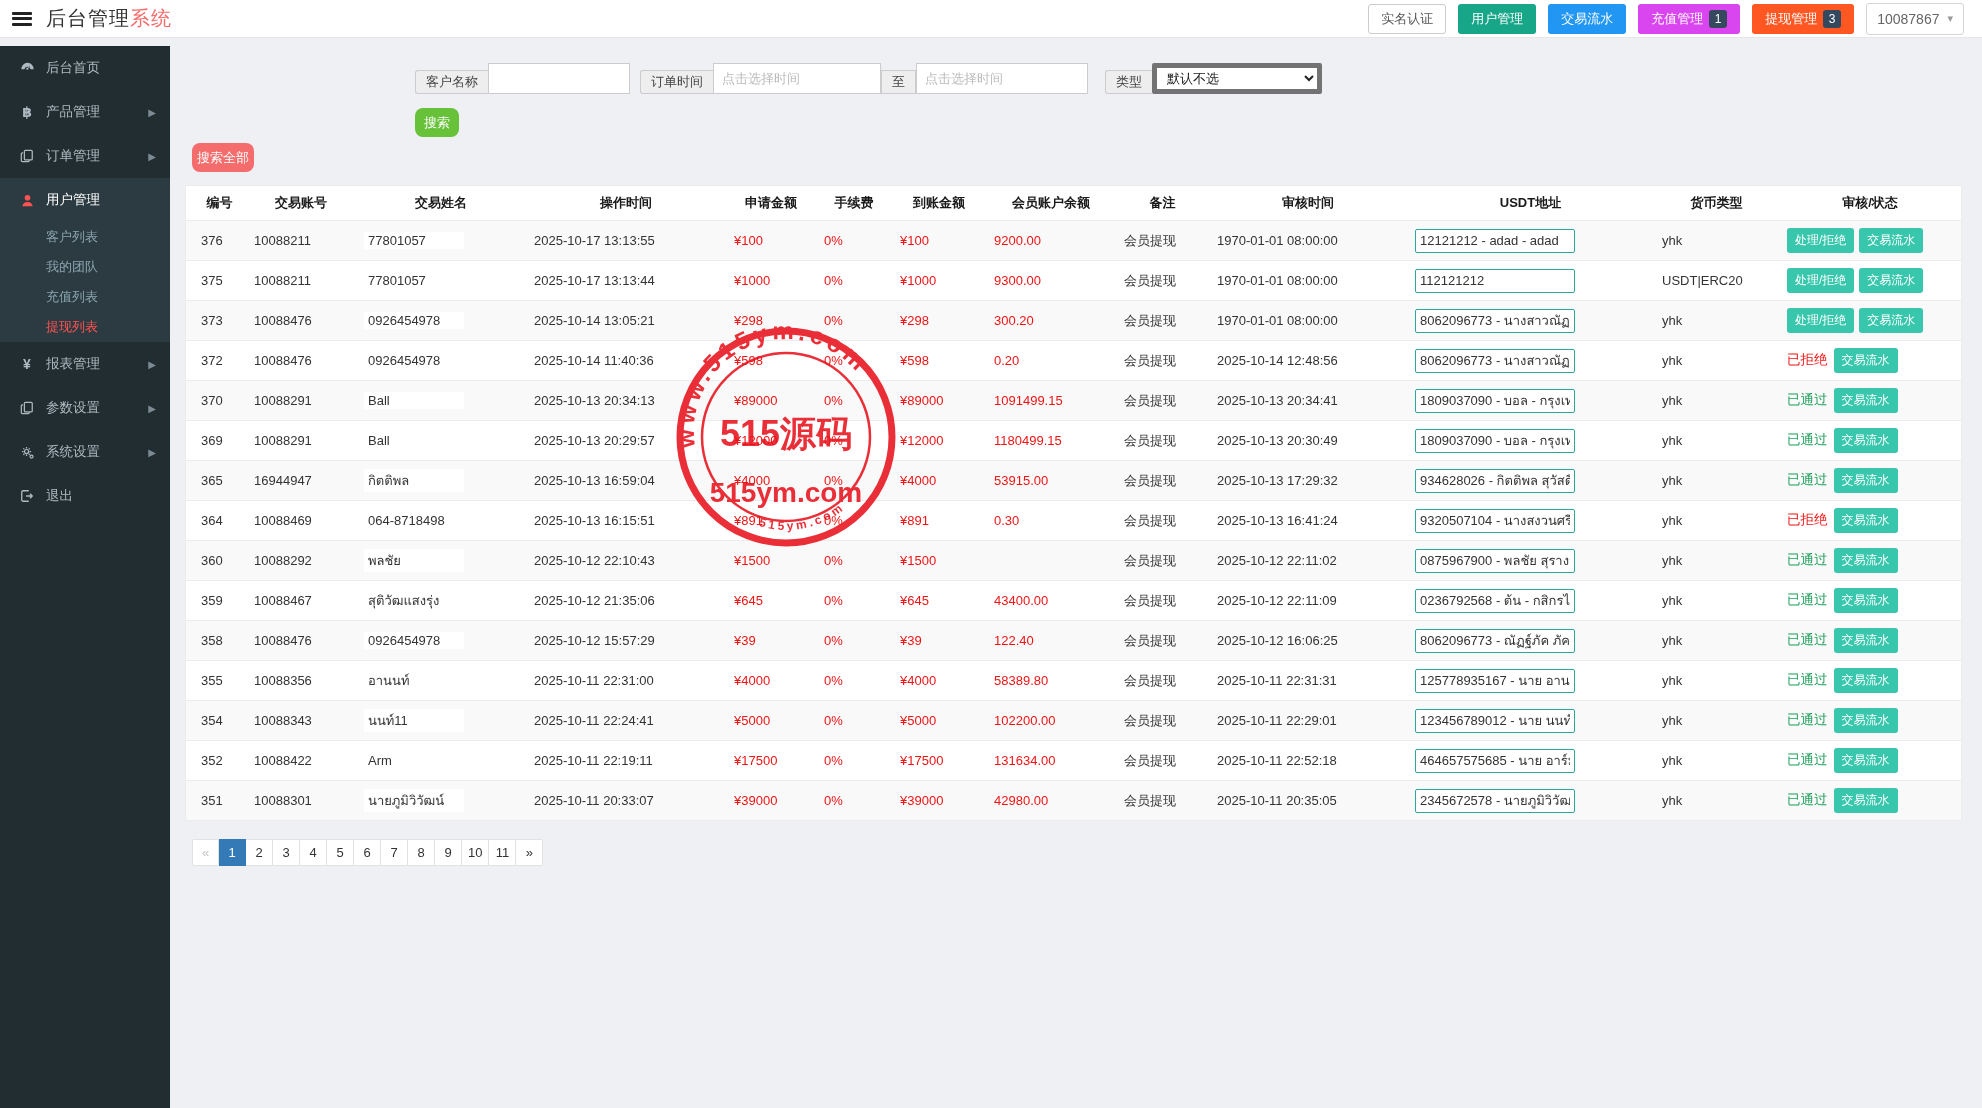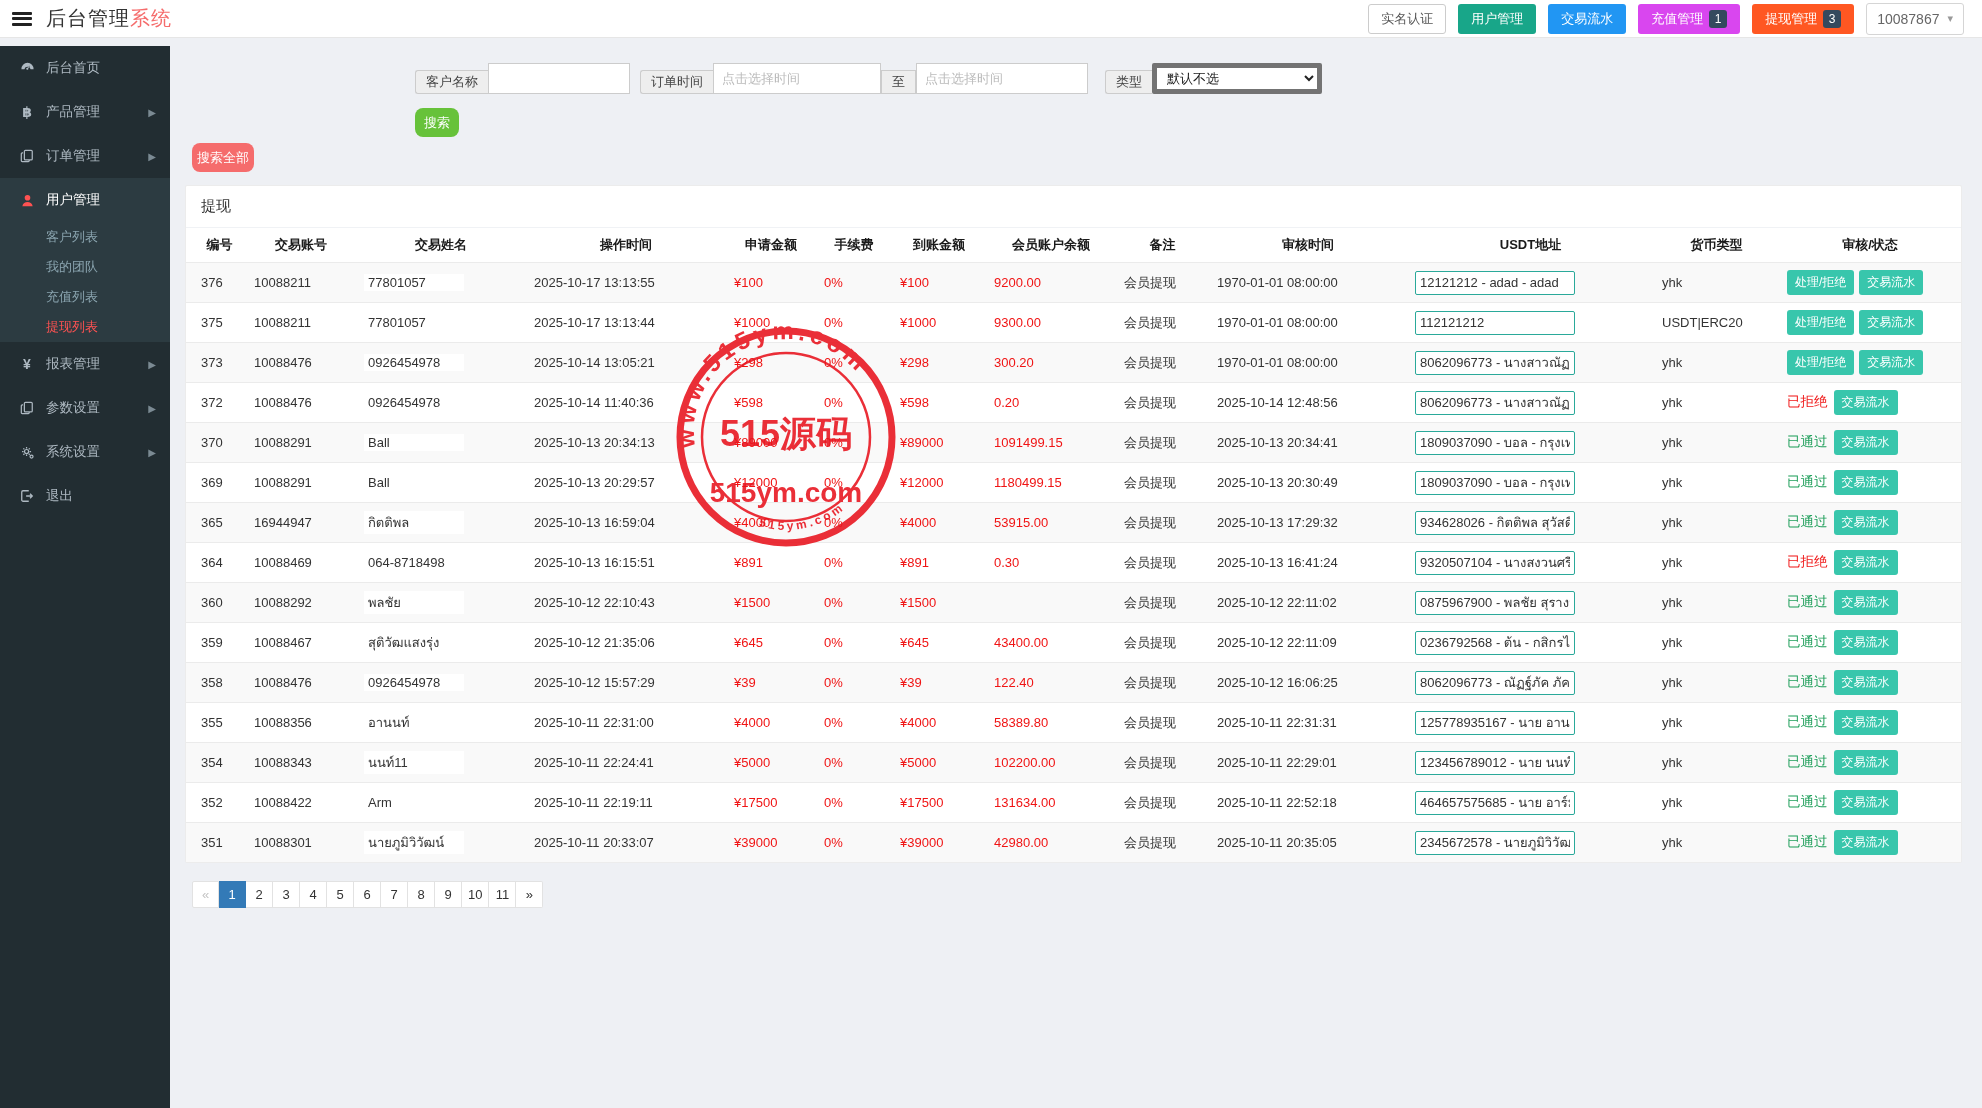--- a/index.html
+++ b/index.html
@@ -231,21 +231,20 @@
     </div>
     <div class="fgroup" style="left:935px; top:17px;">
       <span class="addon">类型</span>
       <select id="type-select"><option>默认不选</option></select>
     </div>
     <button class="btn search-btn">搜索</button>
     <button class="btn search-all-btn">搜索全部</button>
   </div>
 
   <div class="card">
-    <div class="card-title">提现</div>
     <table>
       <colgroup>
         <col style="width:60px">
           <col style="width:110px">
           <col style="width:170px">
           <col style="width:200px">
         <col style="width:90px">
           <col style="width:76px">
           <col style="width:94px">
           <col style="width:130px">

